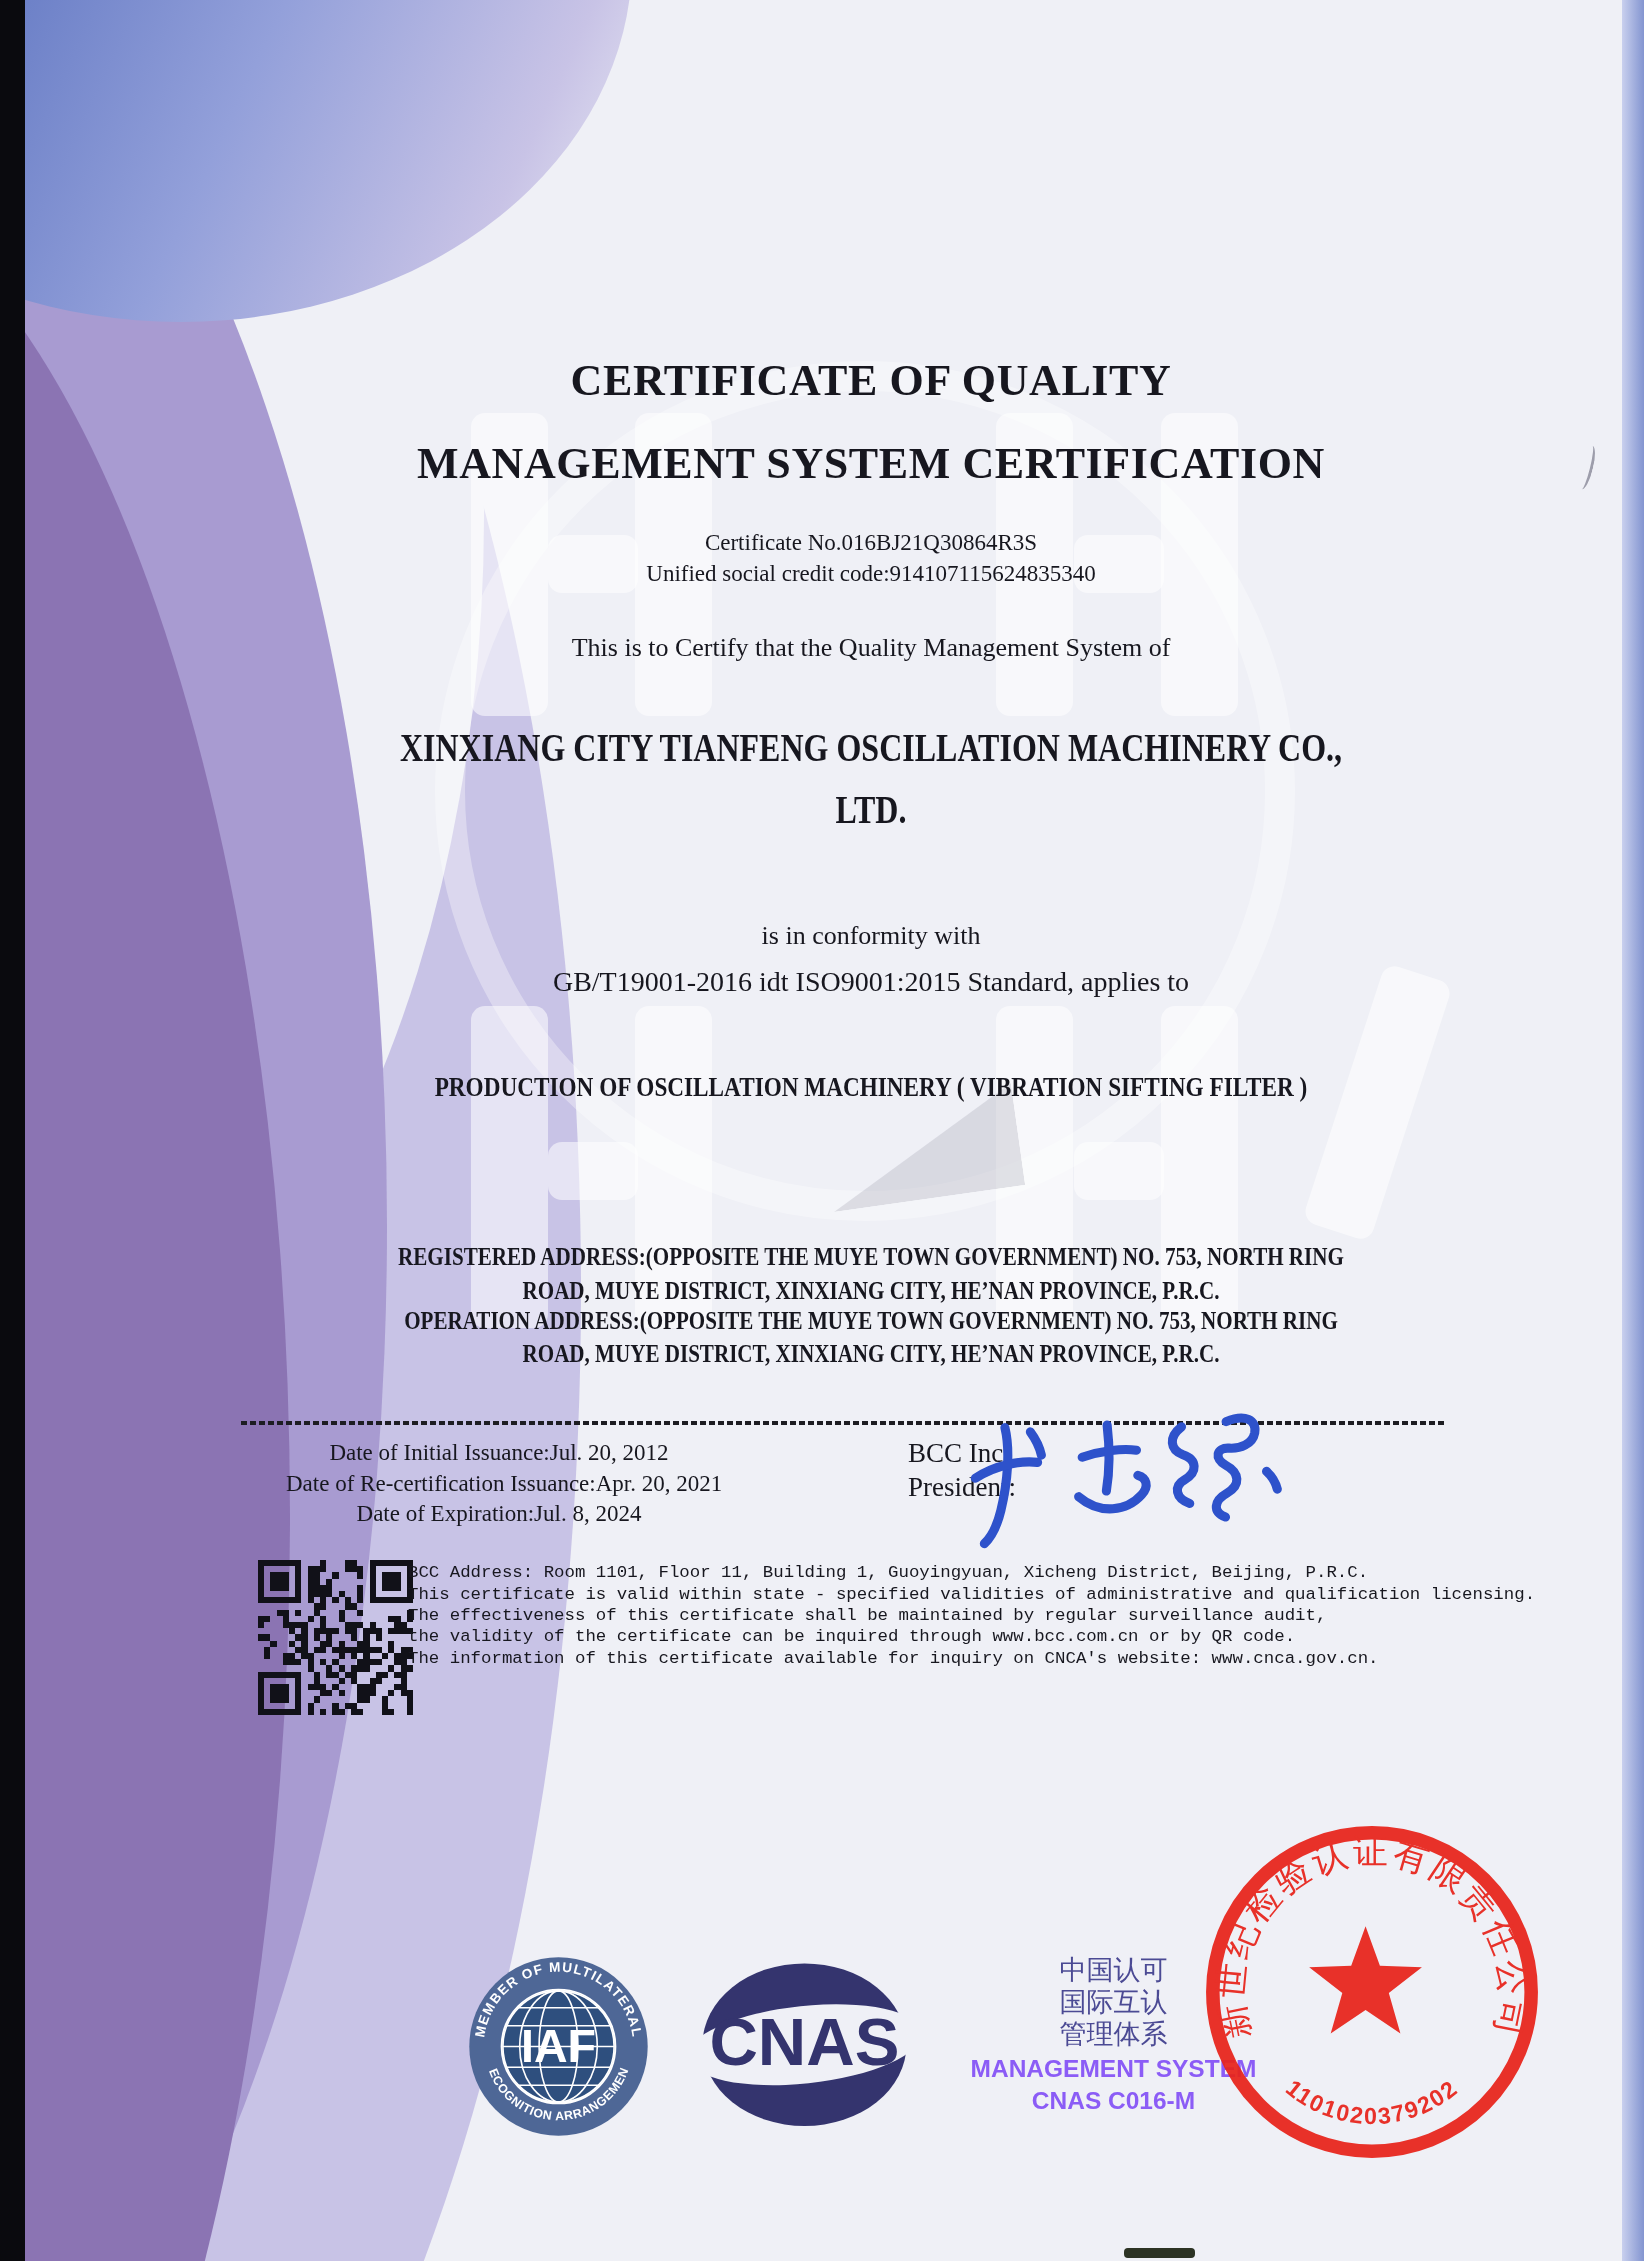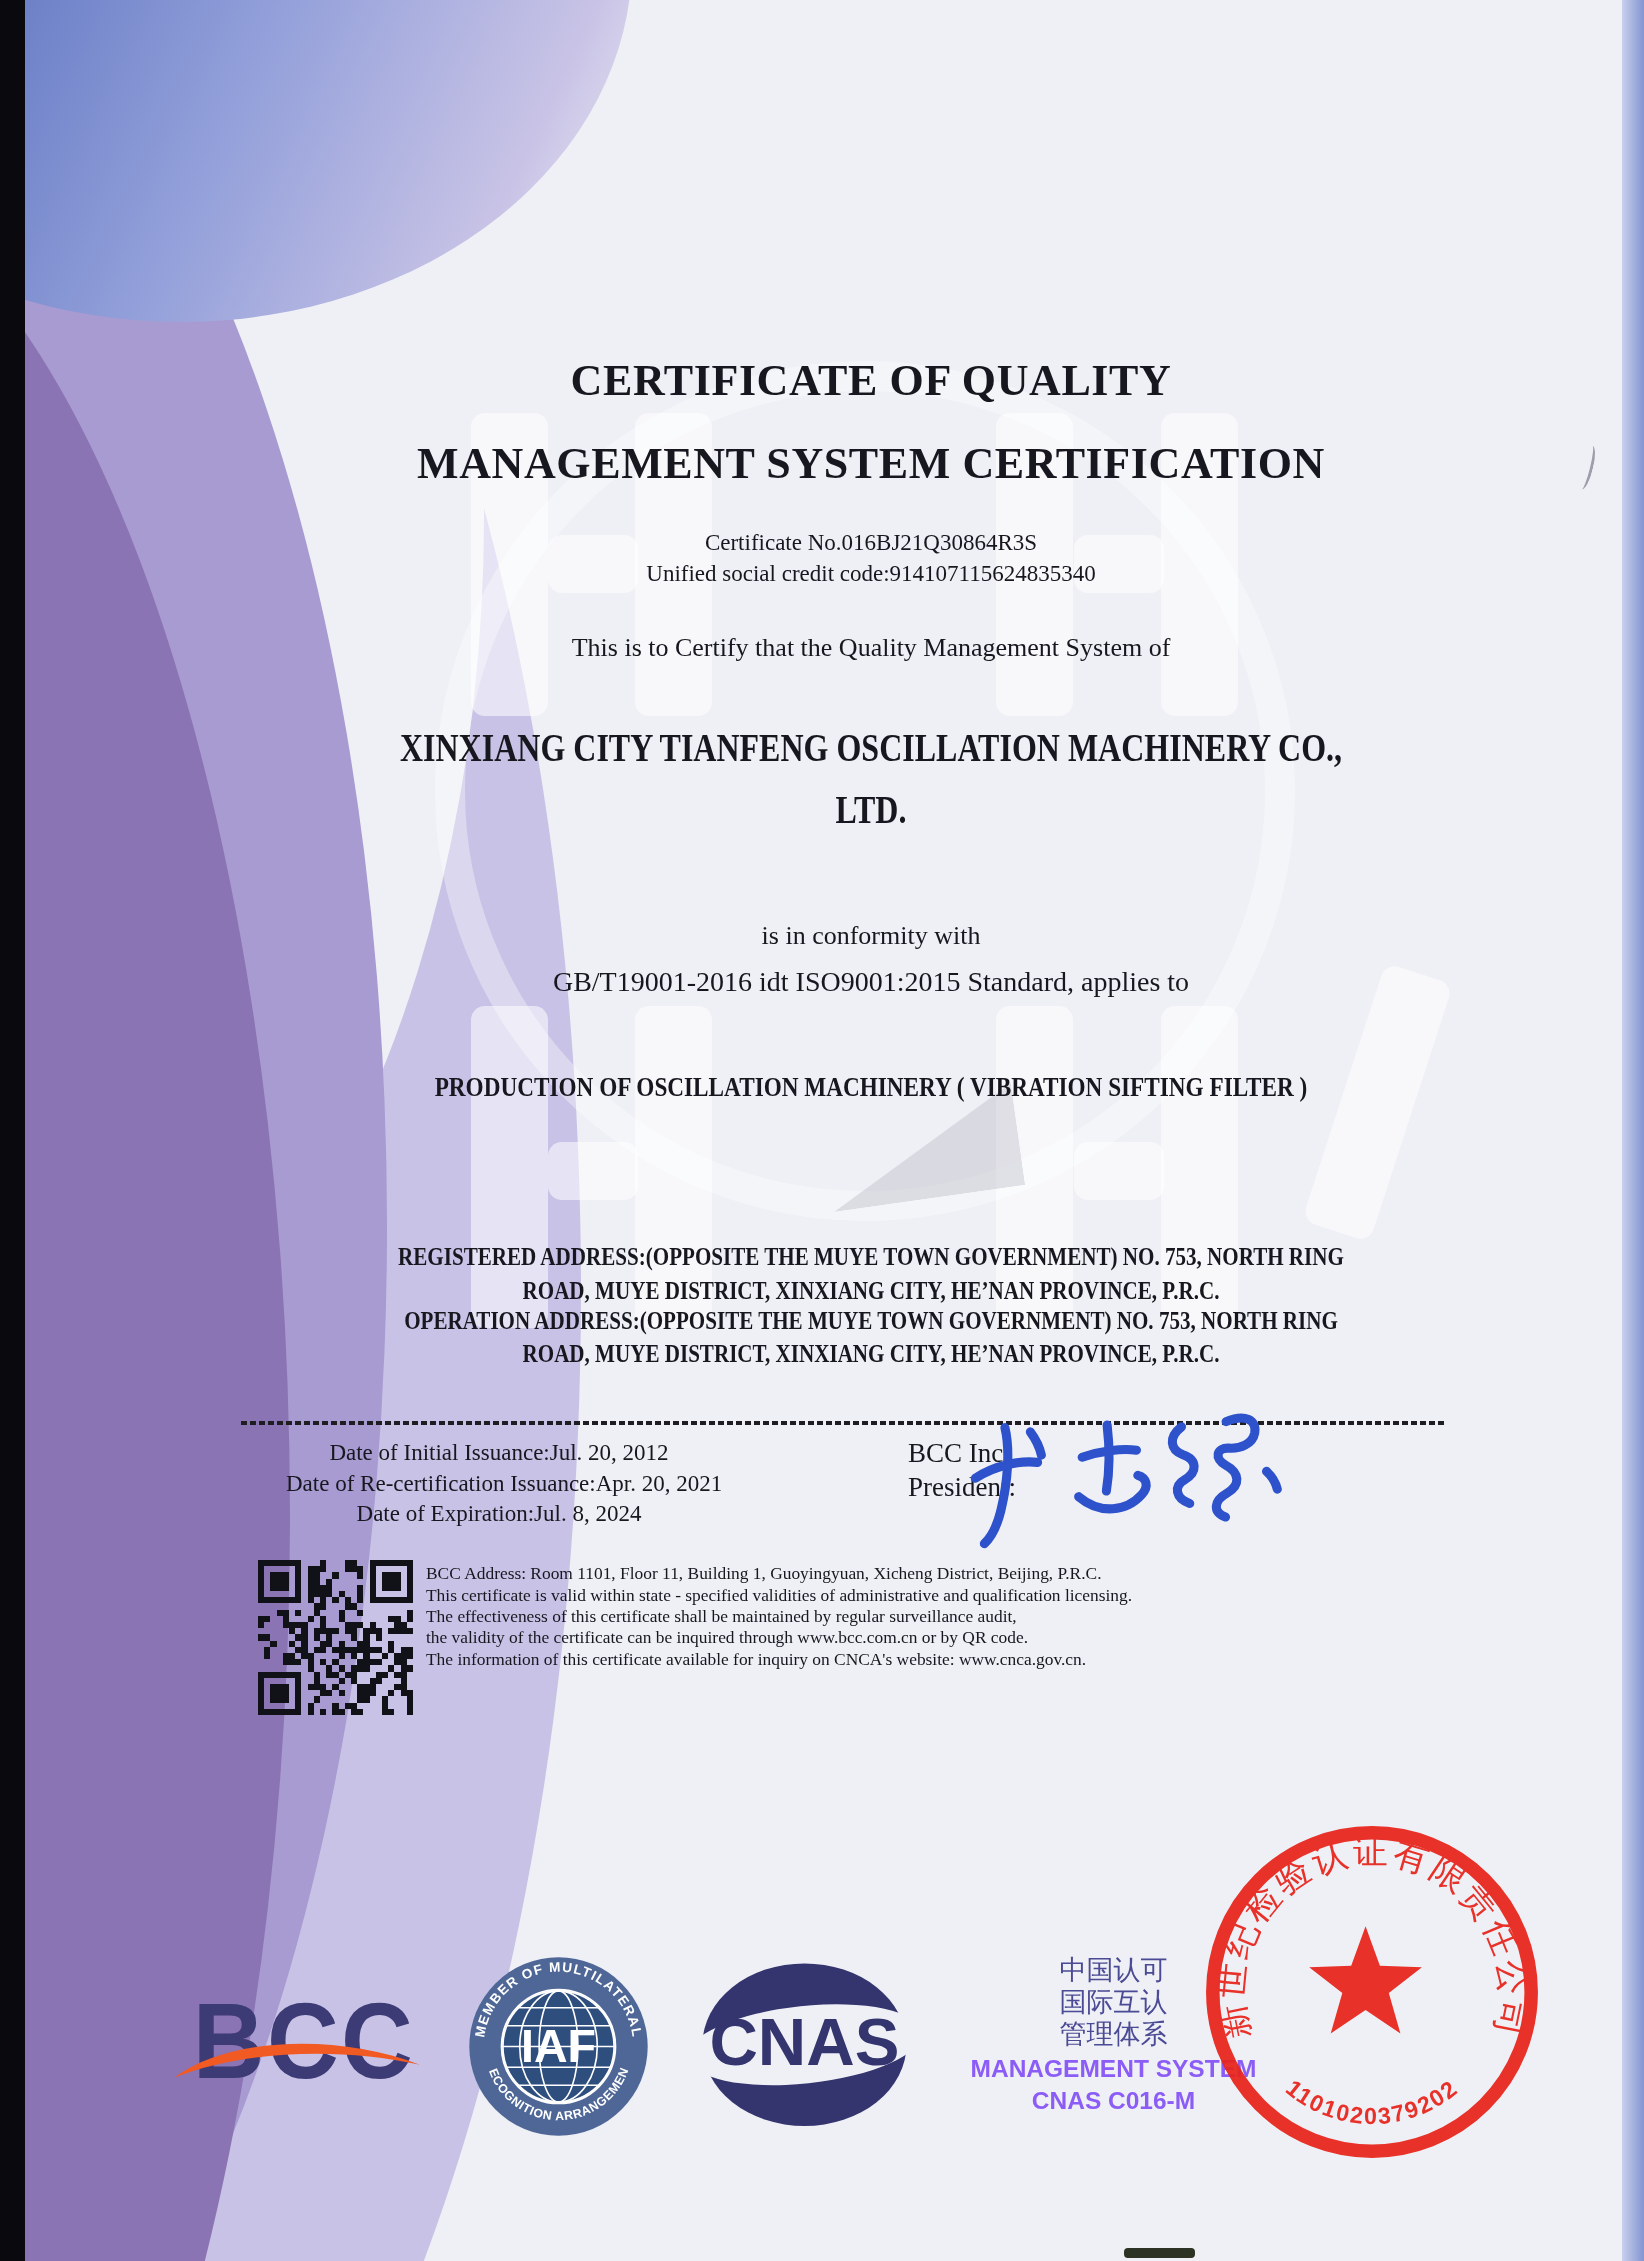--- a/index.html
+++ b/index.html
@@ -37,21 +37,21 @@
   .bold34{font-weight:normal;font-size:23px;}
   .certify{font-size:26px;}
   .company{font-weight:bold;font-size:40px;transform:scaleX(.8);}
   .standard{font-size:28px;}
   .scope{font-weight:bold;font-size:27px;transform:scaleX(.86);}
   .addr{font-weight:bold;font-size:24.5px;transform:scaleX(.86);}
   .dotted{position:absolute;left:241px;top:1421px;width:1205px;height:3.9px;
     background:repeating-linear-gradient(90deg,#1d1d22 0 5.8px,transparent 5.8px 9px);}
   .dateline{position:absolute;left:286px;width:426px;text-align:center;font-size:23px;white-space:nowrap;}
   .issuer{position:absolute;left:908px;font-size:27px;white-space:nowrap;}
-  .fine{position:absolute;left:426px;font-size:17.4px;white-space:nowrap;}
+  .fine{position:absolute;left:408px;font-size:17.4px;white-space:nowrap;font-family:Liberation Mono, monospace;}
   
   .bcc-logo{position:absolute;left:184px;top:1986px;width:219px;height:116px;}
   .bcc-text{position:absolute;left:0;top:0;width:100%;text-align:center;
     font-family:"Liberation Sans","DejaVu Sans",sans-serif;font-weight:bold;font-size:108px;
     letter-spacing:2.6px;color:#3d3b76;line-height:110px;transform:scaleX(.92);}
   .iaf-logo{position:absolute;left:468px;top:1956px;}
   .cnas-logo{position:absolute;left:698px;top:1962px;}
   .zh-block{position:absolute;left:920px;width:387px;text-align:center;color:#4b4a94;}
   .zh-line{font-size:27px;line-height:32px;font-family:"Liberation Serif","DejaVu Serif",serif;}
   .ms-line{font-family:"Liberation Sans","DejaVu Sans",sans-serif;font-weight:bold;font-size:24.5px;color:#8b5cf6;}
@@ -435,26 +435,20 @@
       <rect x="21" y="24" width="1" height="1" fill="#111118"></rect>
       <rect x="24" y="24" width="1" height="1" fill="#111118"></rect>
     </svg>
 
   <div class="fine" style="top:1563px">BCC Address: Room 1101, Floor 11, Building 1, Guoyingyuan, Xicheng District, Beijing, P.R.C.</div>
   <div class="fine" style="top:1585px">This certificate is valid within state - specified validities of administrative and qualification licensing.</div>
   <div class="fine" style="top:1606px">The effectiveness of this certificate shall be maintained by regular surveillance audit,</div>
   <div class="fine" style="top:1627px">the validity of the certificate can be inquired through www.bcc.com.cn or by QR code.</div>
   <div class="fine" style="top:1649px">The information of this certificate available for inquiry on CNCA's website: www.cnca.gov.cn.</div>
 
-  <div class="bcc-logo">
-    <div class="bcc-text">BCC</div>
-    <svg style="position:absolute;left:-13px;top:45px" width="252" height="52" viewBox="0 0 390 80">
-      <path d="M5,72 C90,8 260,4 385,52 C260,24 110,30 5,72 Z" fill="#f15a22"></path>
-    </svg>
-  </div>
 
   <svg class="iaf-logo" width="181" height="181" viewBox="-140 -140 280 280">
     <circle r="138" fill="#4e6796"></circle>
     <circle r="88" fill="#2e4f7e" stroke="#ffffff" stroke-width="3"></circle>
     <g stroke="#ffffff" stroke-width="2.5" fill="none">
       <ellipse rx="30" ry="86"></ellipse>
         <ellipse rx="60" ry="86"></ellipse>
         <circle r="86"></circle>
       <line x1="-86" y1="0" x2="86" y2="0"></line>
       <line x1="-80" y1="-32" x2="80" y2="-32"></line>

